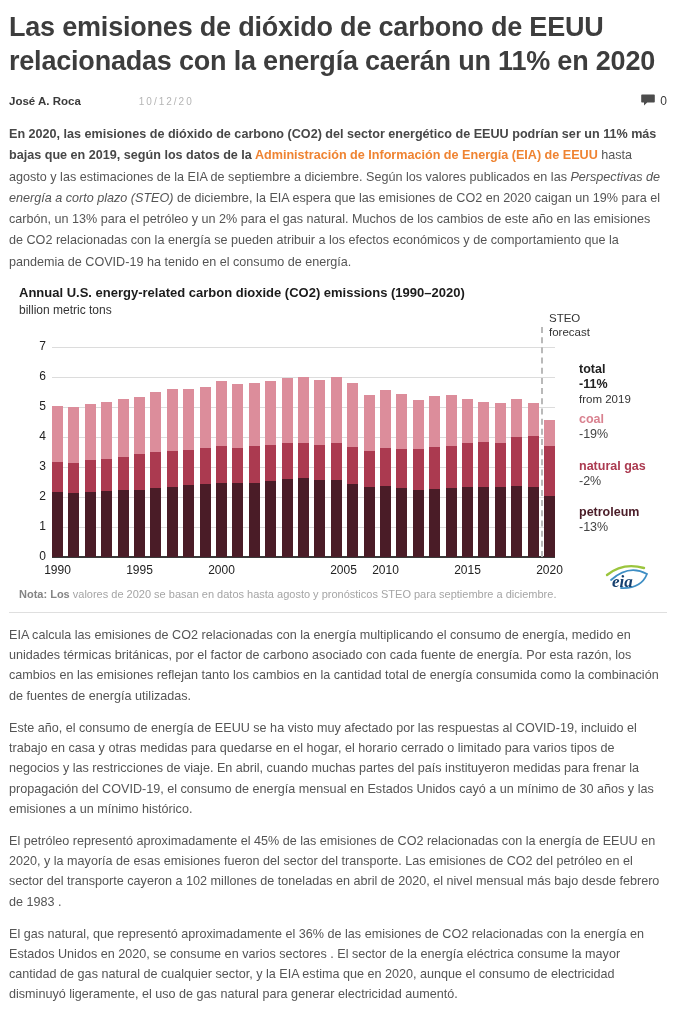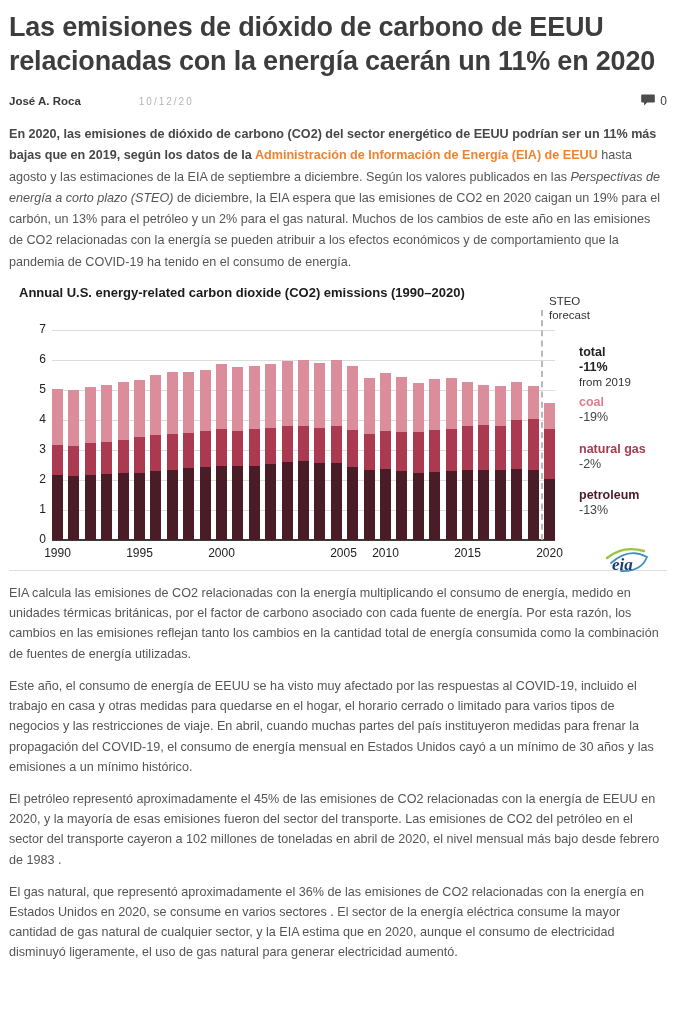--- a/index.html
+++ b/index.html
@@ -109,20 +109,21 @@
           </svg>
       </span>
       <span class="count">0</span>
     </div>
   </div>
 
   <p class="intro"><span class="seg-bold">En 2020, las emisiones de dióxido de carbono (CO2) del sector energético de EEUU podrían ser un 11% más bajas que en 2019, según los datos de la </span><span class="seg-link-orange">Administración de Información de Energía (EIA) de EEUU</span><span> hasta agosto y las estimaciones de la EIA de septiembre a diciembre. Según los valores publicados en las </span><span class="seg-italic"> Perspectivas de energía a corto plazo (STEO)</span><span> de diciembre, la EIA espera que las emisiones de CO2 en 2020 caigan un 19% para el carbón, un 13% para el petróleo y un 2% para el gas natural. Muchos de los cambios de este año en las emisiones de CO2 relacionadas con la energía se pueden atribuir a los efectos económicos y de comportamiento que la pandemia de COVID-19 ha tenido en el consumo de energía.</span></p>
 
   <div class="chart-block">
     <div class="chart-title">Annual U.S. energy-related carbon dioxide (CO2) emissions (1990–2020)</div>
+    <div class="chart-subtitle">billion metric tons</div>
 
     <div class="plot" id="plot" style="width: 503px;">
 
       <div class="axis-x"></div>
       <div class="forecast-dash" id="forecast-dash" style="left: 489px;"></div>
       <div class="forecast-label" id="forecast-label" style="left: 497px;">
         <div>STEO</div>
         <div>forecast</div>
       </div>
 
@@ -324,20 +325,21 @@
         <div class="x-tick" style="left: 5.5px;">1990</div>
         <div class="x-tick" style="left: 87.5px;">1995</div>
         <div class="x-tick" style="left: 169.5px;">2000</div>
         <div class="x-tick" style="left: 251.5px; margin-left: 40px;">2005</div>
         <div class="x-tick" style="left: 333.5px;">2010</div>
         <div class="x-tick" style="left: 415.5px;">2015</div>
         <div class="x-tick" style="left: 497.5px;">2020</div>
       </div>
 
     <div class="chart-meta">
+      <span class="line"><span class="seg-bold-gray">Nota: Los </span><span>valores de 2020 se basan en datos hasta agosto y pronósticos STEO para septiembre a diciembre.</span></span>
     </div>
   </div>
 
   <hr class="divider">
 
   <div class="paragraphs" id="paragraphs">
       <p>EIA calcula las emisiones de CO2 relacionadas con la energía multiplicando el consumo de energía, medido en unidades térmicas británicas, por el factor de carbono asociado con cada fuente de energía. Por esta razón, los cambios en las emisiones reflejan tanto los cambios en la cantidad total de energía consumida como la combinación de fuentes de energía utilizadas.</p>
       <p>Este año, el consumo de energía de EEUU se ha visto muy afectado por las respuestas al COVID-19, incluido el trabajo en casa y otras medidas para quedarse en el hogar, el horario cerrado o limitado para varios tipos de negocios y las restricciones de viaje. En abril, cuando muchas partes del país instituyeron medidas para frenar la propagación del COVID-19, el consumo de energía mensual en Estados Unidos cayó a un mínimo de 30 años y las emisiones a un mínimo histórico.</p>
       <p>El petróleo representó aproximadamente el 45% de las emisiones de CO2 relacionadas con la energía de EEUU en 2020, y la mayoría de esas emisiones fueron del sector del transporte. Las emisiones de CO2 del petróleo en el sector del transporte cayeron a 102 millones de toneladas en abril de 2020, el nivel mensual más bajo desde febrero de 1983 .</p>
       <p>El gas natural, que representó aproximadamente el 36% de las emisiones de CO2 relacionadas con la energía en Estados Unidos en 2020, se consume en varios sectores . El sector de la energía eléctrica consume la mayor cantidad de gas natural de cualquier sector, y la EIA estima que en 2020, aunque el consumo de electricidad disminuyó ligeramente, el uso de gas natural para generar electricidad aumentó.</p>

